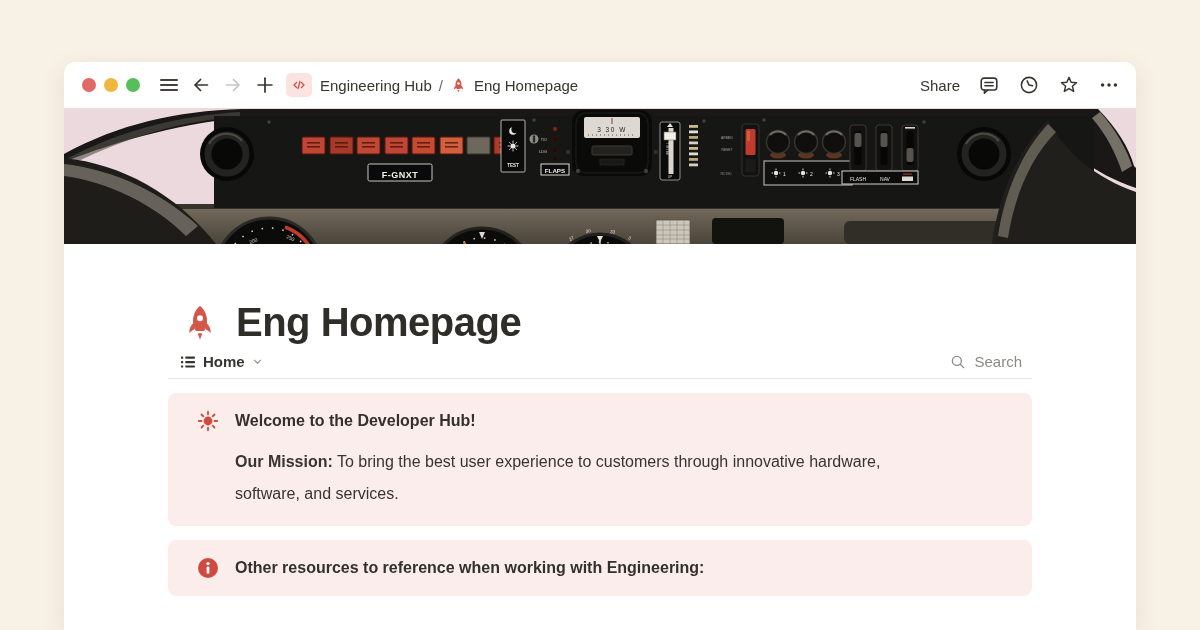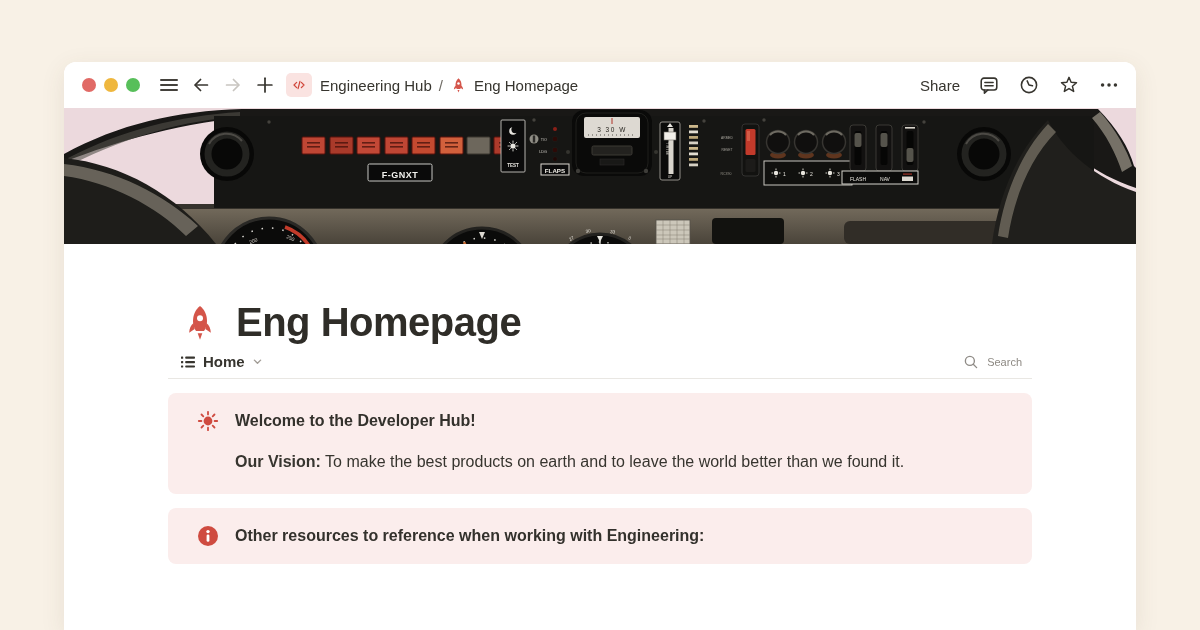--- a/index.html
+++ b/index.html
@@ -33,21 +33,21 @@
 
   
   .content { width:864px; margin-left:104px; padding-top:56px; }
   .title-row { display:flex; align-items:center; gap:16px; padding-left:12px; }
   .page-title { font-size:40px; font-weight:700; letter-spacing:-.5px; color:#2f2d28; }
 
   .view-row { height:34px; display:flex; align-items:center;
               border-bottom:1px solid #e9e7e3; padding:0 4px 0 12px; }
   .view-tab { display:flex; align-items:center; gap:7px; font-size:15px; font-weight:700; }
   .search { margin-left:auto; display:flex; align-items:center; gap:7px; color:#8d8983;
-            font-size:11px; font-weight:500; padding:4px 6px; border-radius:4px; }
+            font-size:15px; font-weight:500; padding:4px 6px; border-radius:4px; }
 
   .callout { margin-top:14px; background:#fbedec; border-radius:8px;
              padding:16px 16px 16px 29px; display:flex; gap:16px; }
   .callout .cicon { flex:none; width:22px; padding-top:1px; display:flex; }
   .callout h3 { font-size:16px; font-weight:700; line-height:24px; color:#33312c; }
   .callout p { font-size:16px; line-height:32px; margin-top:9px; color:#37352f; }
   .callout p:first-of-type { margin-top:13px; }
   .callout .lead { font-weight:700; }
 </style>
 </head>
@@ -426,21 +426,21 @@
               <path d="M17.6 11 H20.2"></path>
             <path d="M4.5 4.5 L6.3 6.3"></path>
               <path d="M15.7 15.7 L17.5 17.5"></path>
               <path d="M17.5 4.5 L15.7 6.3"></path>
               <path d="M6.3 15.7 L4.5 17.5"></path>
           </g>
         </svg>
       </span>
       <div>
         <h3>Welcome to the Developer Hub!</h3>
-        <p><span class="lead">Our Vision:</span> <span>To make the best products on earth and to leave the world better than we found it.</span></p>
+        <p><span class="lead">Our Mission:</span> <span>To bring the best user experience to customers through innovative hardware,</span><br><span>software, and services.</span></p>
       </div>
     </div>
 
     <div class="callout">
       <span class="cicon">
         <svg width="22" height="22" viewBox="0 0 22 22">
           <circle cx="11" cy="11" r="10" fill="#cf4b40"></circle>
           <circle cx="11" cy="6.6" r="1.7" fill="#ffffff"></circle>
           <rect x="9.6" y="9.4" width="2.8" height="7.4" rx="1.4" fill="#ffffff"></rect>
         </svg>

